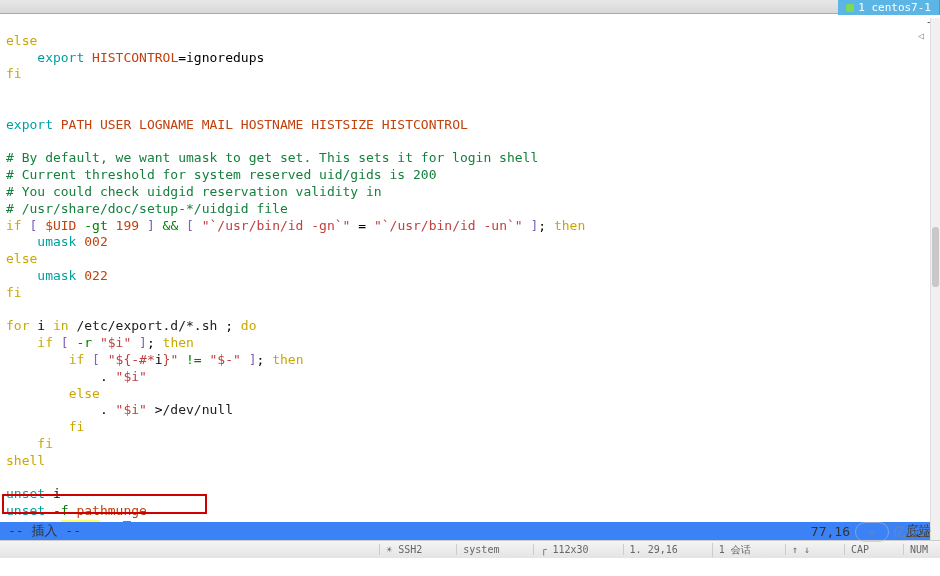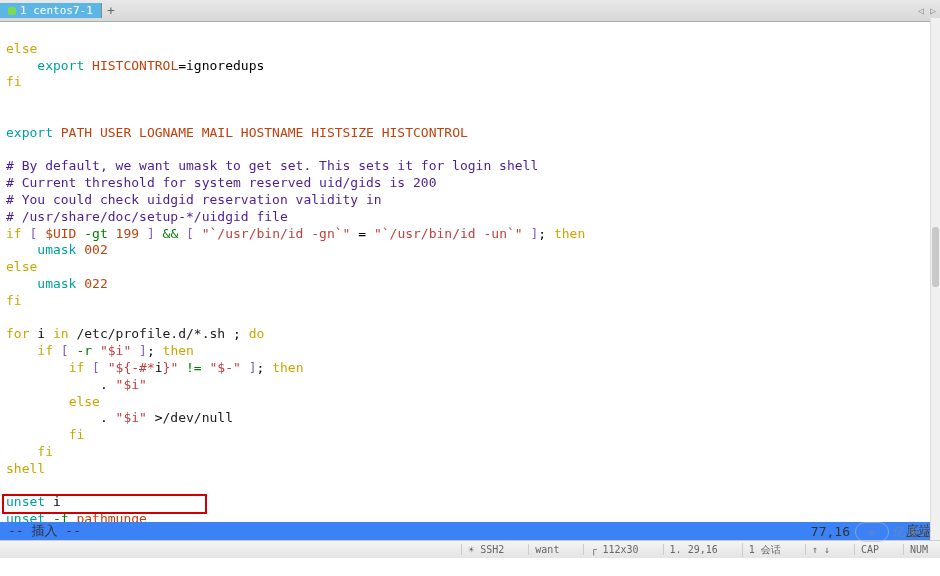--- a/index.html
+++ b/index.html
@@ -1,38 +1,38 @@
 <!DOCTYPE html>
 <html><head>
 <meta charset="utf-8">
 <style>
 * { margin: 0; padding: 0; box-sizing: border-box; }
 html, body { width: 940px; height: 576px; font-family: "DejaVu Sans Mono", Consolas, monospace; font-size: 13px; overflow: hidden; background: #fff; }
-.tabbar { height: 22px; background: linear-gradient(#e8e8e8,#d8d8d8); border-bottom: 1px solid #aaa; display: flex; align-items: center; }
+.tabbar { height: 14px; background: linear-gradient(#e8e8e8,#d8d8d8); border-bottom: 1px solid #aaa; display: flex; align-items: flex-end; flex-direction: column; }
 .tab { background: #5bb6e6; color: #fff; padding: 1px 8px; font-size: 11px; border-right: 1px solid #888; display: flex; align-items: center; gap: 4px; }
 .tab .dot { width: 8px; height: 8px; background: #7ed957; border-radius: 2px; }
 .addtab { width: 18px; display: flex; align-items: center; justify-content: center; color: #666; font-size: 13px; cursor: pointer; }
 .win-ctrl { margin-left: auto; display: flex; align-items: center; color: #888; font-size: 10px; padding-right: 4px; gap: 6px; }
 .editor { padding: 2px 6px; line-height: 16.8px; white-space: pre; background: #fff; font-size: 13px; }
 .kw { color: #c8a800; } 
 .cmd { color: #00a0a0; } 
 .var { color: #c2410c; }
 .str { color: #c04040; }
 .num { color: #c2410c; }
 .op { color: #008000; }
 .br { color: #8060c0; }
-.comment { color: #4c1d95; }
+.comment { color: #15803d; }
 .path { color: #202020; }
 .hl-bg { background: #ffff60; }
 .cursor { background: #20c020; display: inline-block; width: 8px; height: 14px; vertical-align: text-bottom; }
 .redbox { position: absolute; border: 2px solid #d00000; pointer-events: none; }
 .statusbar { position: absolute; bottom: 36px; left: 0; right: 0; height: 18px; padding: 0 8px; display: flex; align-items: center; font-size: 13px; background: #3b82f6; }
 .statusbar .pos { margin-left: auto; margin-right: 56px; color: #333; }
 .statusbar .end { color: #333; text-decoration: underline; }
-.bottombar { position: absolute; bottom: 18px; left: 0; right: 0; height: 18px; background: linear-gradient(#f4f4f4,#e4e4e4); border-top: 1px solid #ccc; display: flex; align-items: center; justify-content: flex-end; font-size: 10px; color: #666; padding: 0 6px; gap: 18px; }
+.bottombar { position: absolute; bottom: 18px; left: 0; right: 0; height: 18px; background: linear-gradient(#f4f4f4,#e4e4e4); border-top: 1px solid #ccc; display: flex; align-items: center; justify-content: flex-end; font-size: 10px; color: #666; padding: 0 6px; gap: 28px; }
 .bottombar .cell { border-left: 1px solid #ccc; padding: 0 6px; }
 .watermark { position: absolute; right: 8px; bottom: 34px; opacity: 0.6; font-size: 13px; color: #888; display: flex; align-items: center; gap: 4px; }
 .watermark .logo { width: 34px; height: 20px; border: 1px solid #bbb; border-radius: 10px; display: inline-flex; align-items: center; justify-content: center; font-size: 10px; }
 .scrollbar-v { position: absolute; right: 0; top: 18px; bottom: 36px; width: 10px; background: #f0f0f0; border-left: 1px solid #ddd; }
 .scrollbar-v .thumb { position: absolute; left: 1px; right: 1px; top: 40%; height: 60px; background: #c8c8c8; border-radius: 3px; }
 </style>
 </head>
 <body>
 
 <div class="tabbar">
@@ -58,21 +58,21 @@
 <span class="comment"># By default, we want umask to get set. This sets it for login shell</span>
 <span class="comment"># Current threshold for system reserved uid/gids is 200</span>
 <span class="comment"># You could check uidgid reservation validity in</span>
 <span class="comment"># /usr/share/doc/setup-*/uidgid file</span>
 <span><span class="kw">if</span> <span class="br">[</span> <span class="var">$UID</span> <span class="op">-gt</span> <span class="num">199</span> <span class="br">]</span> <span class="op">&amp;&amp;</span> <span class="br">[</span> <span class="str">"`/usr/bin/id -gn`"</span> <span>=</span> <span class="str">"`/usr/bin/id -un`"</span> <span class="br">]</span><span>;</span> <span class="kw">then</span></span>
 <span>    <span class="cmd">umask</span> <span class="num">002</span></span>
 <span class="kw">else</span>
 <span>    <span class="cmd">umask</span> <span class="num">022</span></span>
 <span class="kw">fi</span>
 <span></span>
-<span><span class="kw">for</span> <span>i</span> <span class="kw">in</span> <span class="path">/etc/profile.d/*.sh</span> <span>;</span> <span class="kw">do</span></span>
+<span><span class="kw">for</span> <span>i</span> <span class="kw">in</span> <span class="path">/etc/export.d/*.sh</span> <span>;</span> <span class="kw">do</span></span>
 <span>    <span class="kw">if</span> <span class="br">[</span> <span class="op">-r</span> <span class="str">"$i"</span> <span class="br">]</span><span>;</span> <span class="kw">then</span></span>
 <span>        <span class="kw">if</span> <span class="br">[</span> <span class="str">"${-#*</span><span>i</span><span class="str">}"</span> <span class="op">!=</span> <span class="str">"$-"</span> <span class="br">]</span><span>;</span> <span class="kw">then</span></span>
 <span>            <span>.</span> <span class="str">"$i"</span></span>
 <span>        <span class="kw">else</span></span>
 <span>            <span>.</span> <span class="str">"$i"</span> <span>&gt;</span><span class="path">/dev/null</span></span>
 <span>        <span class="kw">fi</span></span>
 <span>    <span class="kw">fi</span></span>
 <span class="kw">shell</span>
 <span></span>
 <span><span class="cmd">unset</span> <span>i</span></span>
@@ -83,21 +83,21 @@
 <div class="redbox" style="left:2px; top:494px; width:205px; height:20px;"></div>
 
 <div class="statusbar">
   <span style="color:#333">-- 插入 --</span>
   <span class="pos">77,16</span>
   <span class="end">底端</span>
 </div>
 
 <div class="bottombar">
   <span class="cell">☀ <span>SSH2</span></span>
-  <span class="cell">want</span>
+  <span class="cell">system</span>
   <span class="cell">┌ <span>112x30</span></span>
   <span class="cell">1. 29,16</span>
   <span class="cell">1 会话</span>
   <span class="cell">↑ ↓</span>
   <span class="cell">CAP</span>
   <span class="cell">NUM</span>
 </div>
 
 <div class="scrollbar-v">
   <div class="thumb"></div>

